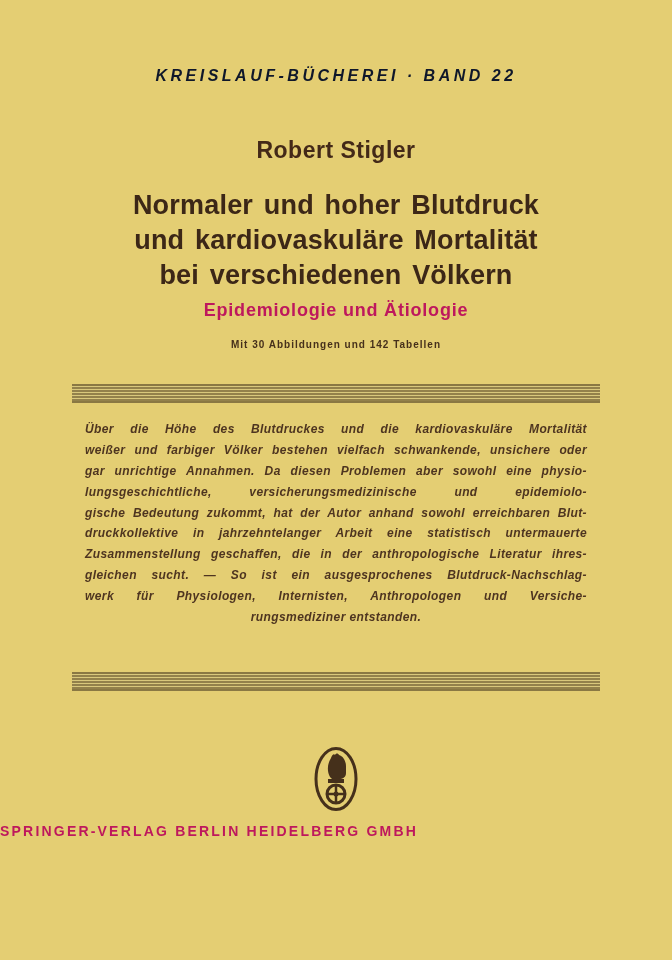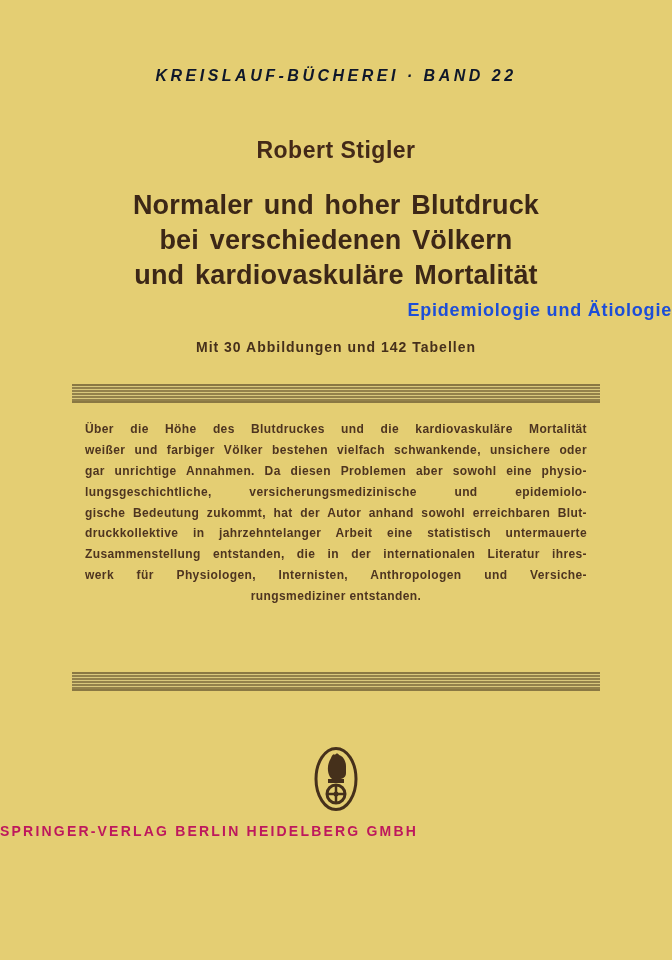--- a/index.html
+++ b/index.html
@@ -31,49 +31,50 @@
   .title{
     position:absolute;top:188px;left:0;width:100%;
     text-align:center;
     font-size:27px;font-weight:bold;
     line-height:35px;
     letter-spacing:0.2px;word-spacing:3px;
     color:#3c2717;
   }
   .subtitle{
     position:absolute;top:300px;left:0;width:100%;
-    text-align:right;
+    text-align:center;
     font-size:18px;font-weight:bold;
     letter-spacing:0.8px;
-    color:#1d4ed8;
+    color:#be185d;
   }
   .note{
     position:absolute;top:339px;left:0;width:100%;
     text-align:center;
-    font-size:14px;font-weight:bold;
+    font-size:10px;font-weight:bold;
     letter-spacing:1px;
     color:#46301b;
   }
   .band{
     position:absolute;left:72px;width:528px;height:15px;
     border-top:2px solid #8a7843;
     border-bottom:2px solid #8a7843;
     background:repeating-linear-gradient(
       180deg,
       #d9c87c 0px, #d9c87c 1.4px,
       #93814b 1.4px, #93814b 2.9px
     );
   }
   .band-top{top:384px;}
   .band-bottom{top:672px;}
   .blurb{
     position:absolute;top:422px;left:85px;width:502px;
     color:#4e3520;
     font-size:12px;font-weight:bold;
     letter-spacing:0.4px;
+    font-style:italic;
   }
   .blurb-line{
     height:20.9px;
     text-align:justify;
     text-align-last:justify;
     white-space:nowrap;
   }
   .blurb-line:last-child{
     text-align-last:center;
   }
@@ -92,38 +93,39 @@
 <body>
 
 <div class="cover">
 
   <div class="series">KREISLAUF-BÜCHEREI · BAND 22</div>
 
   <div class="author">Robert Stigler</div>
 
   <div class="title">
       <div class="title-line">Normaler und hoher Blutdruck</div>
+      <div class="title-line">und kardiovaskuläre Mortalität</div>
       <div class="title-line">bei verschiedenen Völkern</div>
-      <div class="title-line">und kardiovaskuläre Mortalität</div>
     </div>
 
   <div class="subtitle">Epidemiologie und Ätiologie</div>
 
   <div class="note">Mit 30 Abbildungen und 142 Tabellen</div>
 
   <div class="band band-top"></div>
 
   <div class="blurb">
       <div class="blurb-line">Über die Höhe des Blutdruckes und die kardiovaskuläre Mortalität</div>
       <div class="blurb-line">weißer und farbiger Völker bestehen vielfach schwankende, unsichere oder</div>
       <div class="blurb-line">gar unrichtige Annahmen. Da diesen Problemen aber sowohl eine physio-</div>
       <div class="blurb-line">lungsgeschichtliche, versicherungsmedizinische und epidemiolo-</div>
       <div class="blurb-line">gische Bedeutung zukommt, hat der Autor anhand sowohl erreichbaren Blut-</div>
       <div class="blurb-line">druckkollektive in jahrzehntelanger Arbeit eine statistisch untermauerte</div>
-      <div class="blurb-line">Zusammenstellung entstanden, die in der internationalen Literatur ihres-</div>
+      <div class="blurb-line">Zusammenstellung geschaffen, die in der anthropologische Literatur ihres-</div>
+      <div class="blurb-line">gleichen sucht. — So ist ein ausgesprochenes Blutdruck-Nachschlag-</div>
       <div class="blurb-line">werk für Physiologen, Internisten, Anthropologen und Versiche-</div>
       <div class="blurb-line">rungsmediziner entstanden.</div>
     </div>
 
   <div class="band band-bottom"></div>
 
   <div class="logo">
     <svg width="46" height="66" viewBox="0 0 46 66" xmlns="http://www.w3.org/2000/svg">
 
       <ellipse cx="23" cy="33" rx="20" ry="30.5" fill="none" stroke="#45301b" stroke-width="3"></ellipse>

